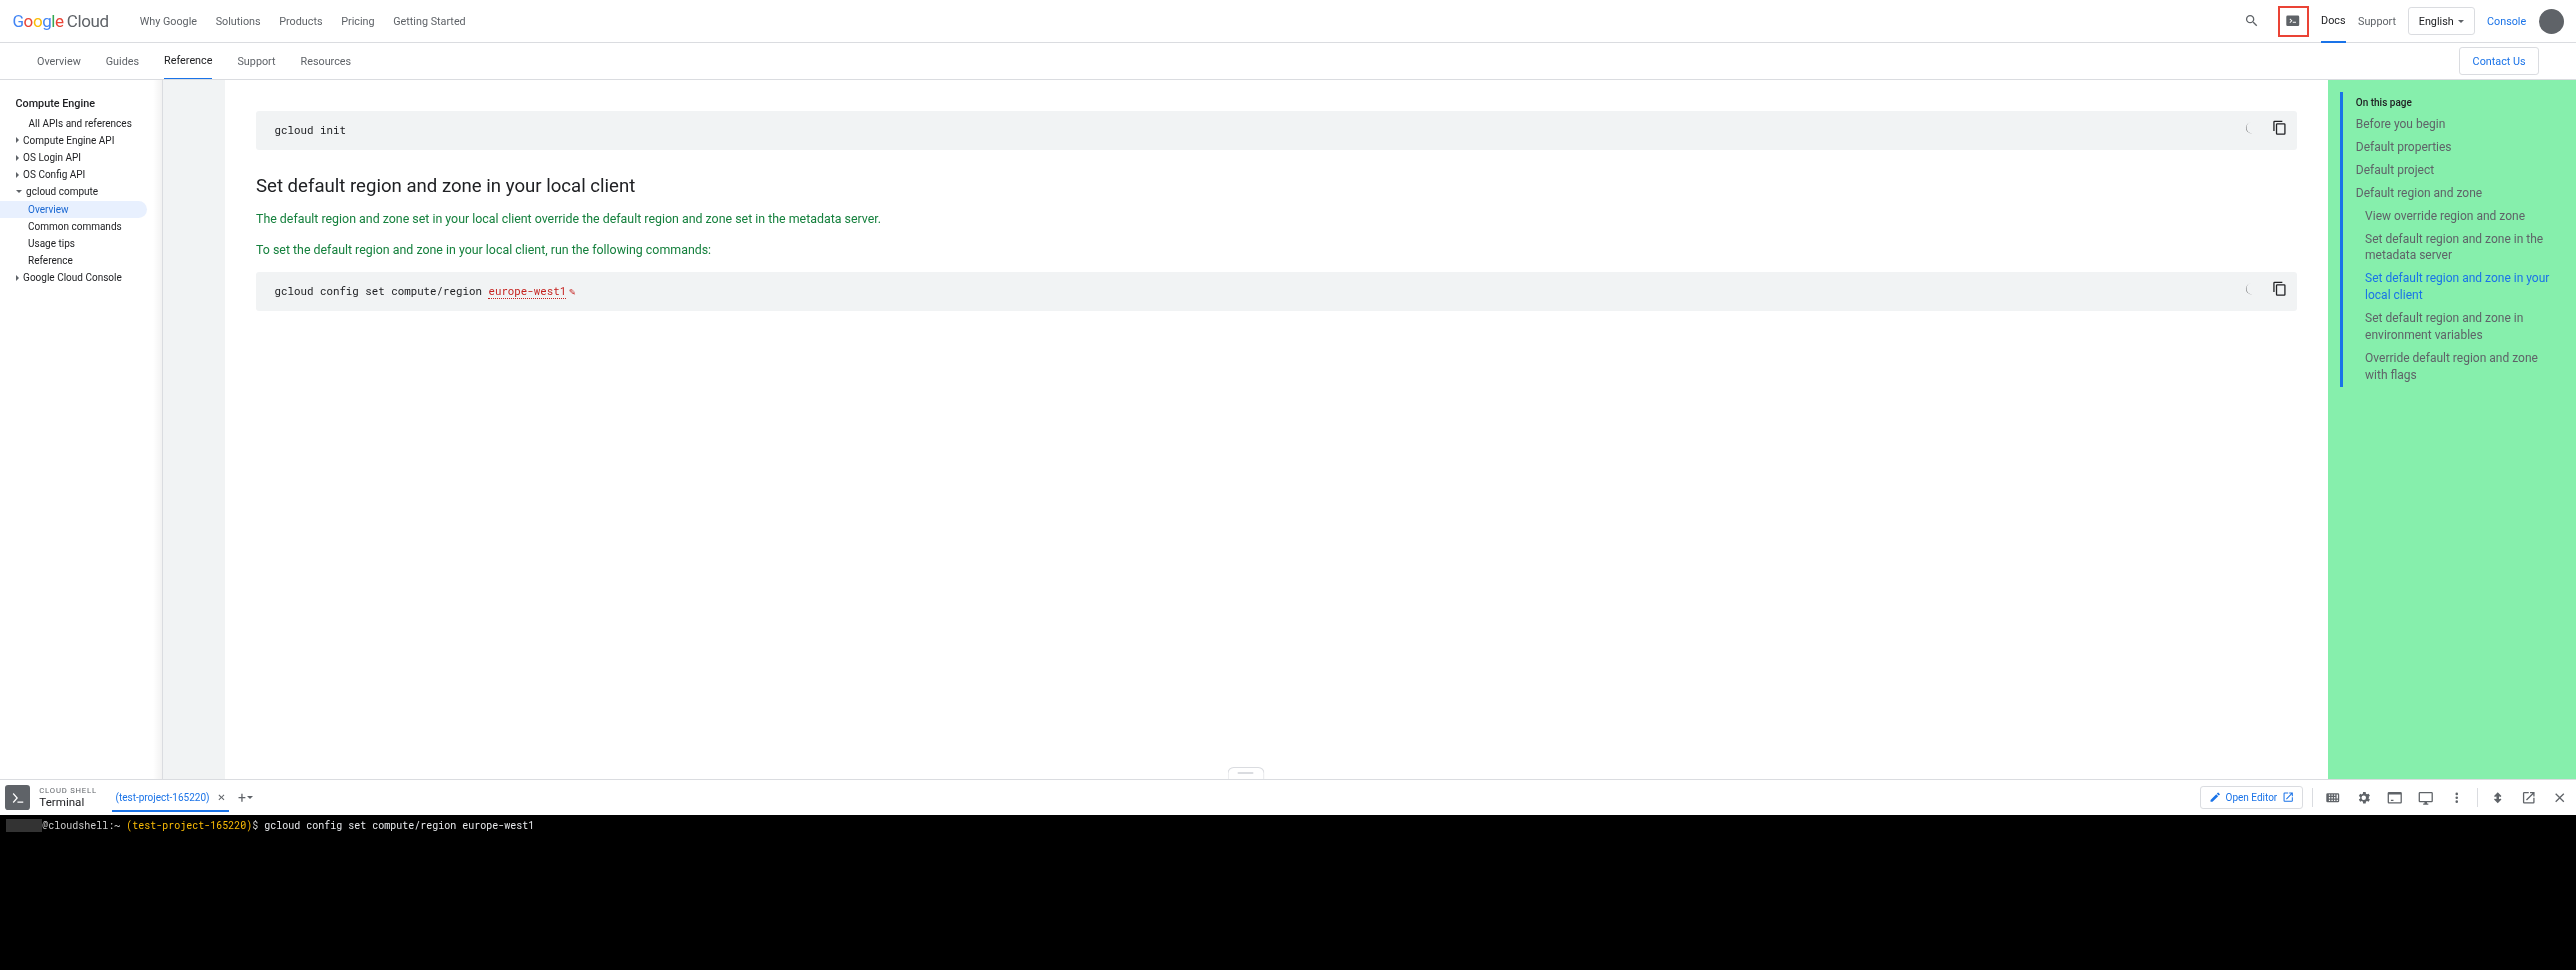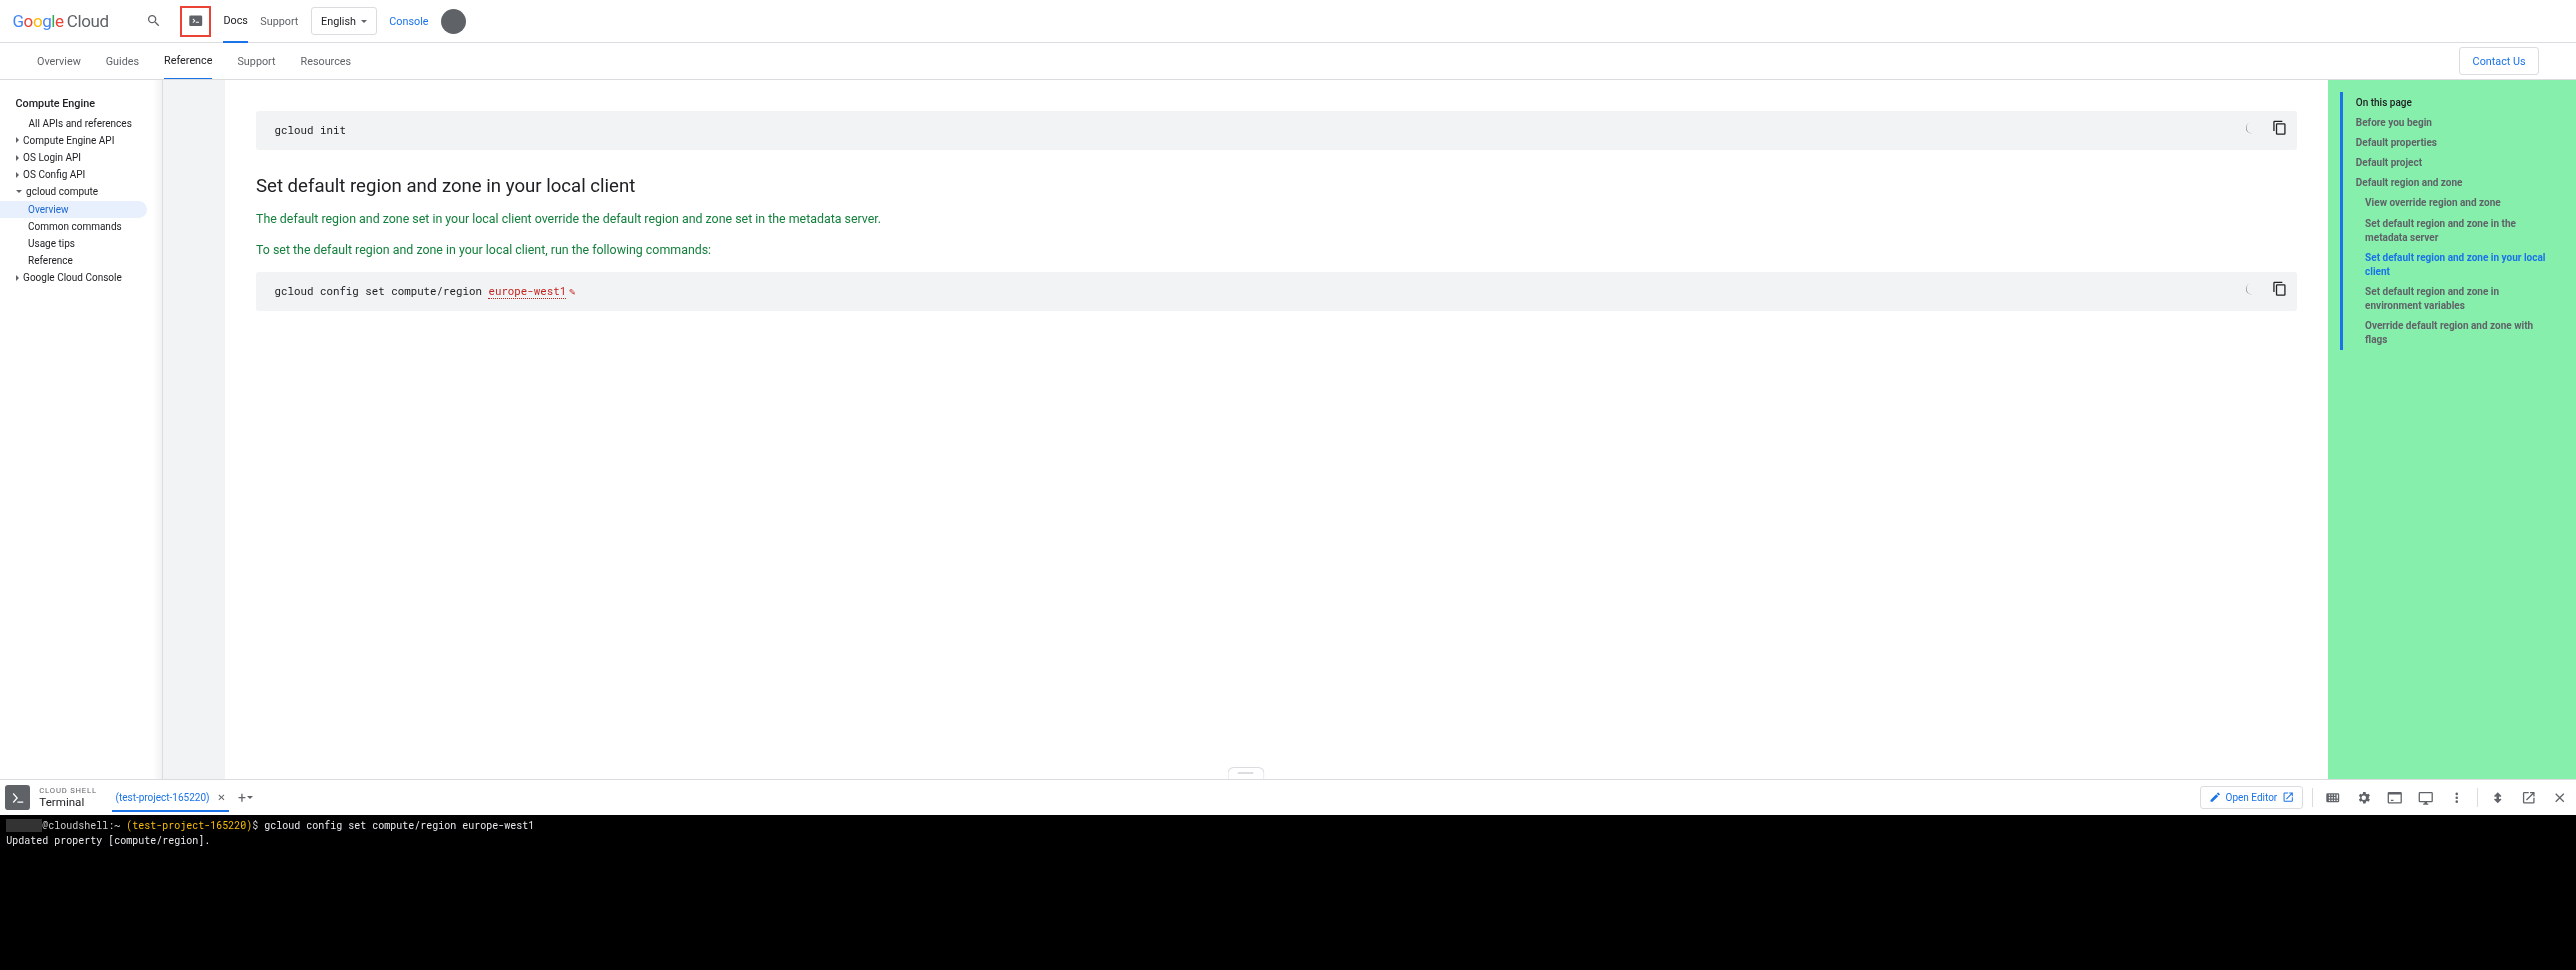--- a/index.html
+++ b/index.html
@@ -48,21 +48,21 @@
 h2.section { font-size: 18.6px; font-weight: 400; margin: 25px 0 12.4px; color: #202124; }
 p.body { font-size: 12.4px; color: #15803d; margin: 10.8px 0; line-height: 1.6; }
 .code-var { color: #c5221f; border-bottom: 0.8px dotted #c5221f; }
 .code-edit-icon { color: #c5221f; margin-left: 3.1px; cursor: pointer; }
 .drag-handle { position: absolute; bottom: 0; left: 50%; transform: translateX(-50%); width: 37px; height: 12.4px; background: #fff; border: 0.8px solid #dadce0; border-bottom: none; border-radius: 6.2px 6.2px 0 0; display: flex; align-items: center; justify-content: center; cursor: row-resize; }
 .drag-handle::after { content: ''; width: 15.5px; height: 2.3px; background: #dadce0; border-radius: 1.5px; }
 
 .sidebar-right { width: 248px; padding: 12.4px 18.6px 12.4px 12.4px; background: #86efac; }
 .toc { border-left: 3.1px solid #1a73e8; padding-left: 12.4px; }
 .toc-title { font-size: 10px; font-weight: 500; padding: 4.6px 0; }
-.toc-item { font-size: 10px; padding: 3.1px 0; cursor: pointer; color: #5f6368; line-height: 1.4; font-weight: bold; }
+.toc-item { font-size: 12px; padding: 3.1px 0; cursor: pointer; color: #5f6368; line-height: 1.4; }
 .toc-item.indent { padding-left: 9.3px; }
 .toc-item.active { color: #1a73e8; }
 
 
 .shell-header { display: flex; align-items: center; height: 36px; border-top: 0.8px solid #dadce0; padding: 0 5px; background: #fff; }
 .shell-icon-box { width: 25px; height: 25px; background: #5f6368; border-radius: 3.1px; display: flex; align-items: center; justify-content: center; color: #fff; margin-right: 9.3px; }
 .shell-titles { display: flex; flex-direction: column; }
 .shell-title-small { font-size: 7.7px; color: #5f6368; letter-spacing: 0.8px; }
 .shell-title { font-size: 11.6px; color: #202124; }
 .shell-tab { margin-left: 15.5px; color: #1a73e8; font-size: 10px; display: flex; align-items: center; gap: 4.6px; border-bottom: 2.3px solid #1a73e8; padding: 9.3px 3.1px 7.7px; cursor: pointer; }
@@ -84,20 +84,27 @@
 .term-cursor { display: inline-block; width: 6.2px; height: 10.8px; background: #e8eaed; vertical-align: middle; }
 
 svg { width: 15.5px; height: 15.5px; fill: currentColor; }
 </style>
 </head>
 <body>
 
 <div class="header">
   <div class="logo">
     <span class="logo-text"><span class="g1">G</span><span class="g2">o</span><span class="g3">o</span><span class="g4">g</span><span class="g5">l</span><span class="g6">e</span><span class="cloud">Cloud</span></span>
+  </div>
+  <div class="top-nav">
+    <span class="top-nav-item">Why Google</span>
+    <span class="top-nav-item">Solutions</span>
+    <span class="top-nav-item">Products</span>
+    <span class="top-nav-item">Pricing</span>
+    <span class="top-nav-item">Getting Started</span>
   </div>
   <div class="header-right">
     <span class="icon-btn">
       <svg viewBox="0 0 24 24">
           <path d="M15.5 14h-.79l-.28-.27A6.471 6.471 0 0016 9.5 6.5 6.5 0 109.5 16c1.61 0 3.09-.59 4.23-1.57l.27.28v.79l5 4.99L20.49 19l-4.99-5zm-6 0C7.01 14 5 11.99 5 9.5S7.01 5 9.5 5 14 7.01 14 9.5 11.99 14 9.5 14z"></path>
         </svg>
     </span>
     <span class="icon-btn shell-btn-highlight">
       <svg viewBox="0 0 24 24">
           <path d="M20 4H4a2 2 0 00-2 2v12a2 2 0 002 2h16a2 2 0 002-2V6a2 2 0 00-2-2zM7 14.5l2.5-2.5L7 9.5 8 8.5l3.5 3.5L8 15.5 7 14.5zM17 15h-5v-1.5h5V15z"></path>
@@ -295,15 +302,14 @@
     <span class="shell-toolbar-icon">
         <svg viewBox="0 0 24 24">
           <path d="M19 6.41L17.59 5 12 10.59 6.41 5 5 6.41 10.59 12 5 17.59 6.41 19 12 13.41 17.59 19 19 17.59 13.41 12z"></path>
         </svg>
       </span>
   </div>
 </div>
 
 <div class="terminal" id="terminal-body">
     <div class="term-line"><span class="term-user-blank">      </span><span class="term-host">@cloudshell:</span><span class="term-host">~ </span><span class="term-project">(test-project-165220)</span><span class="term-dollar">$ </span><span class="term-cmd">gcloud config set compute/region europe-west1</span></div>
-    <div class="term-line"><span class="term-output">Updated property [compute/region].</span></div>
   </div>
 
 
 </body></html>

